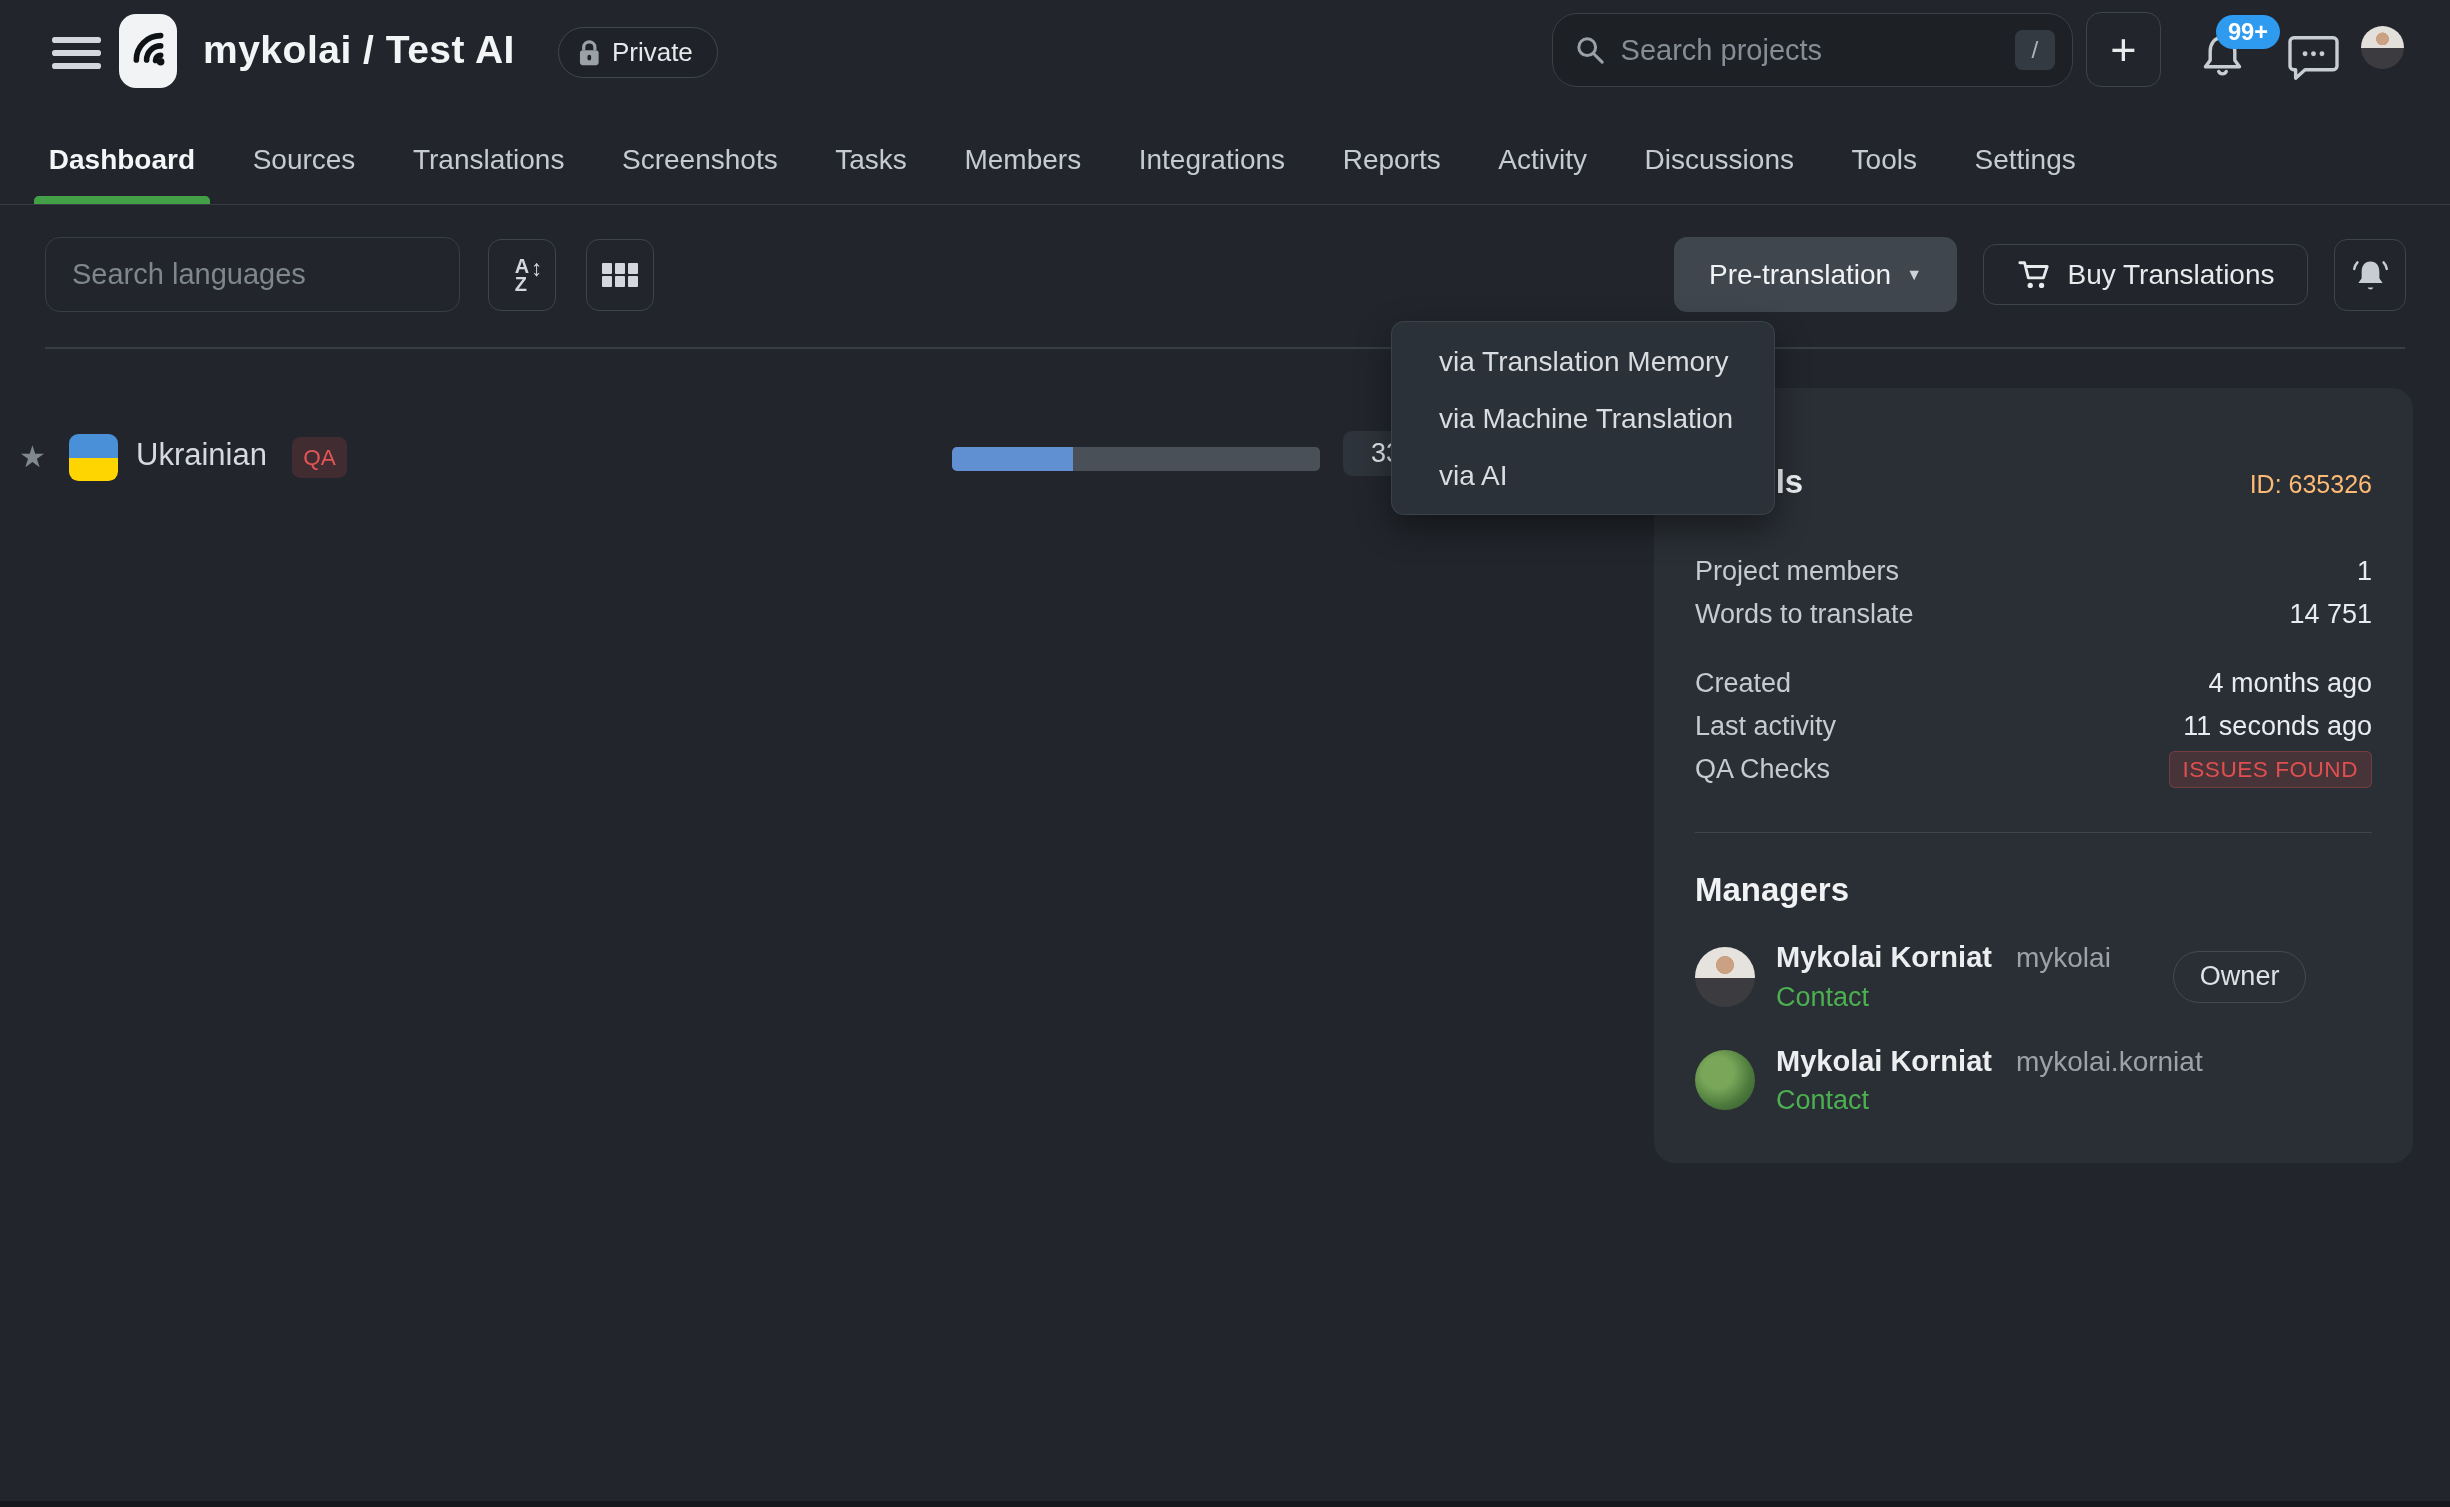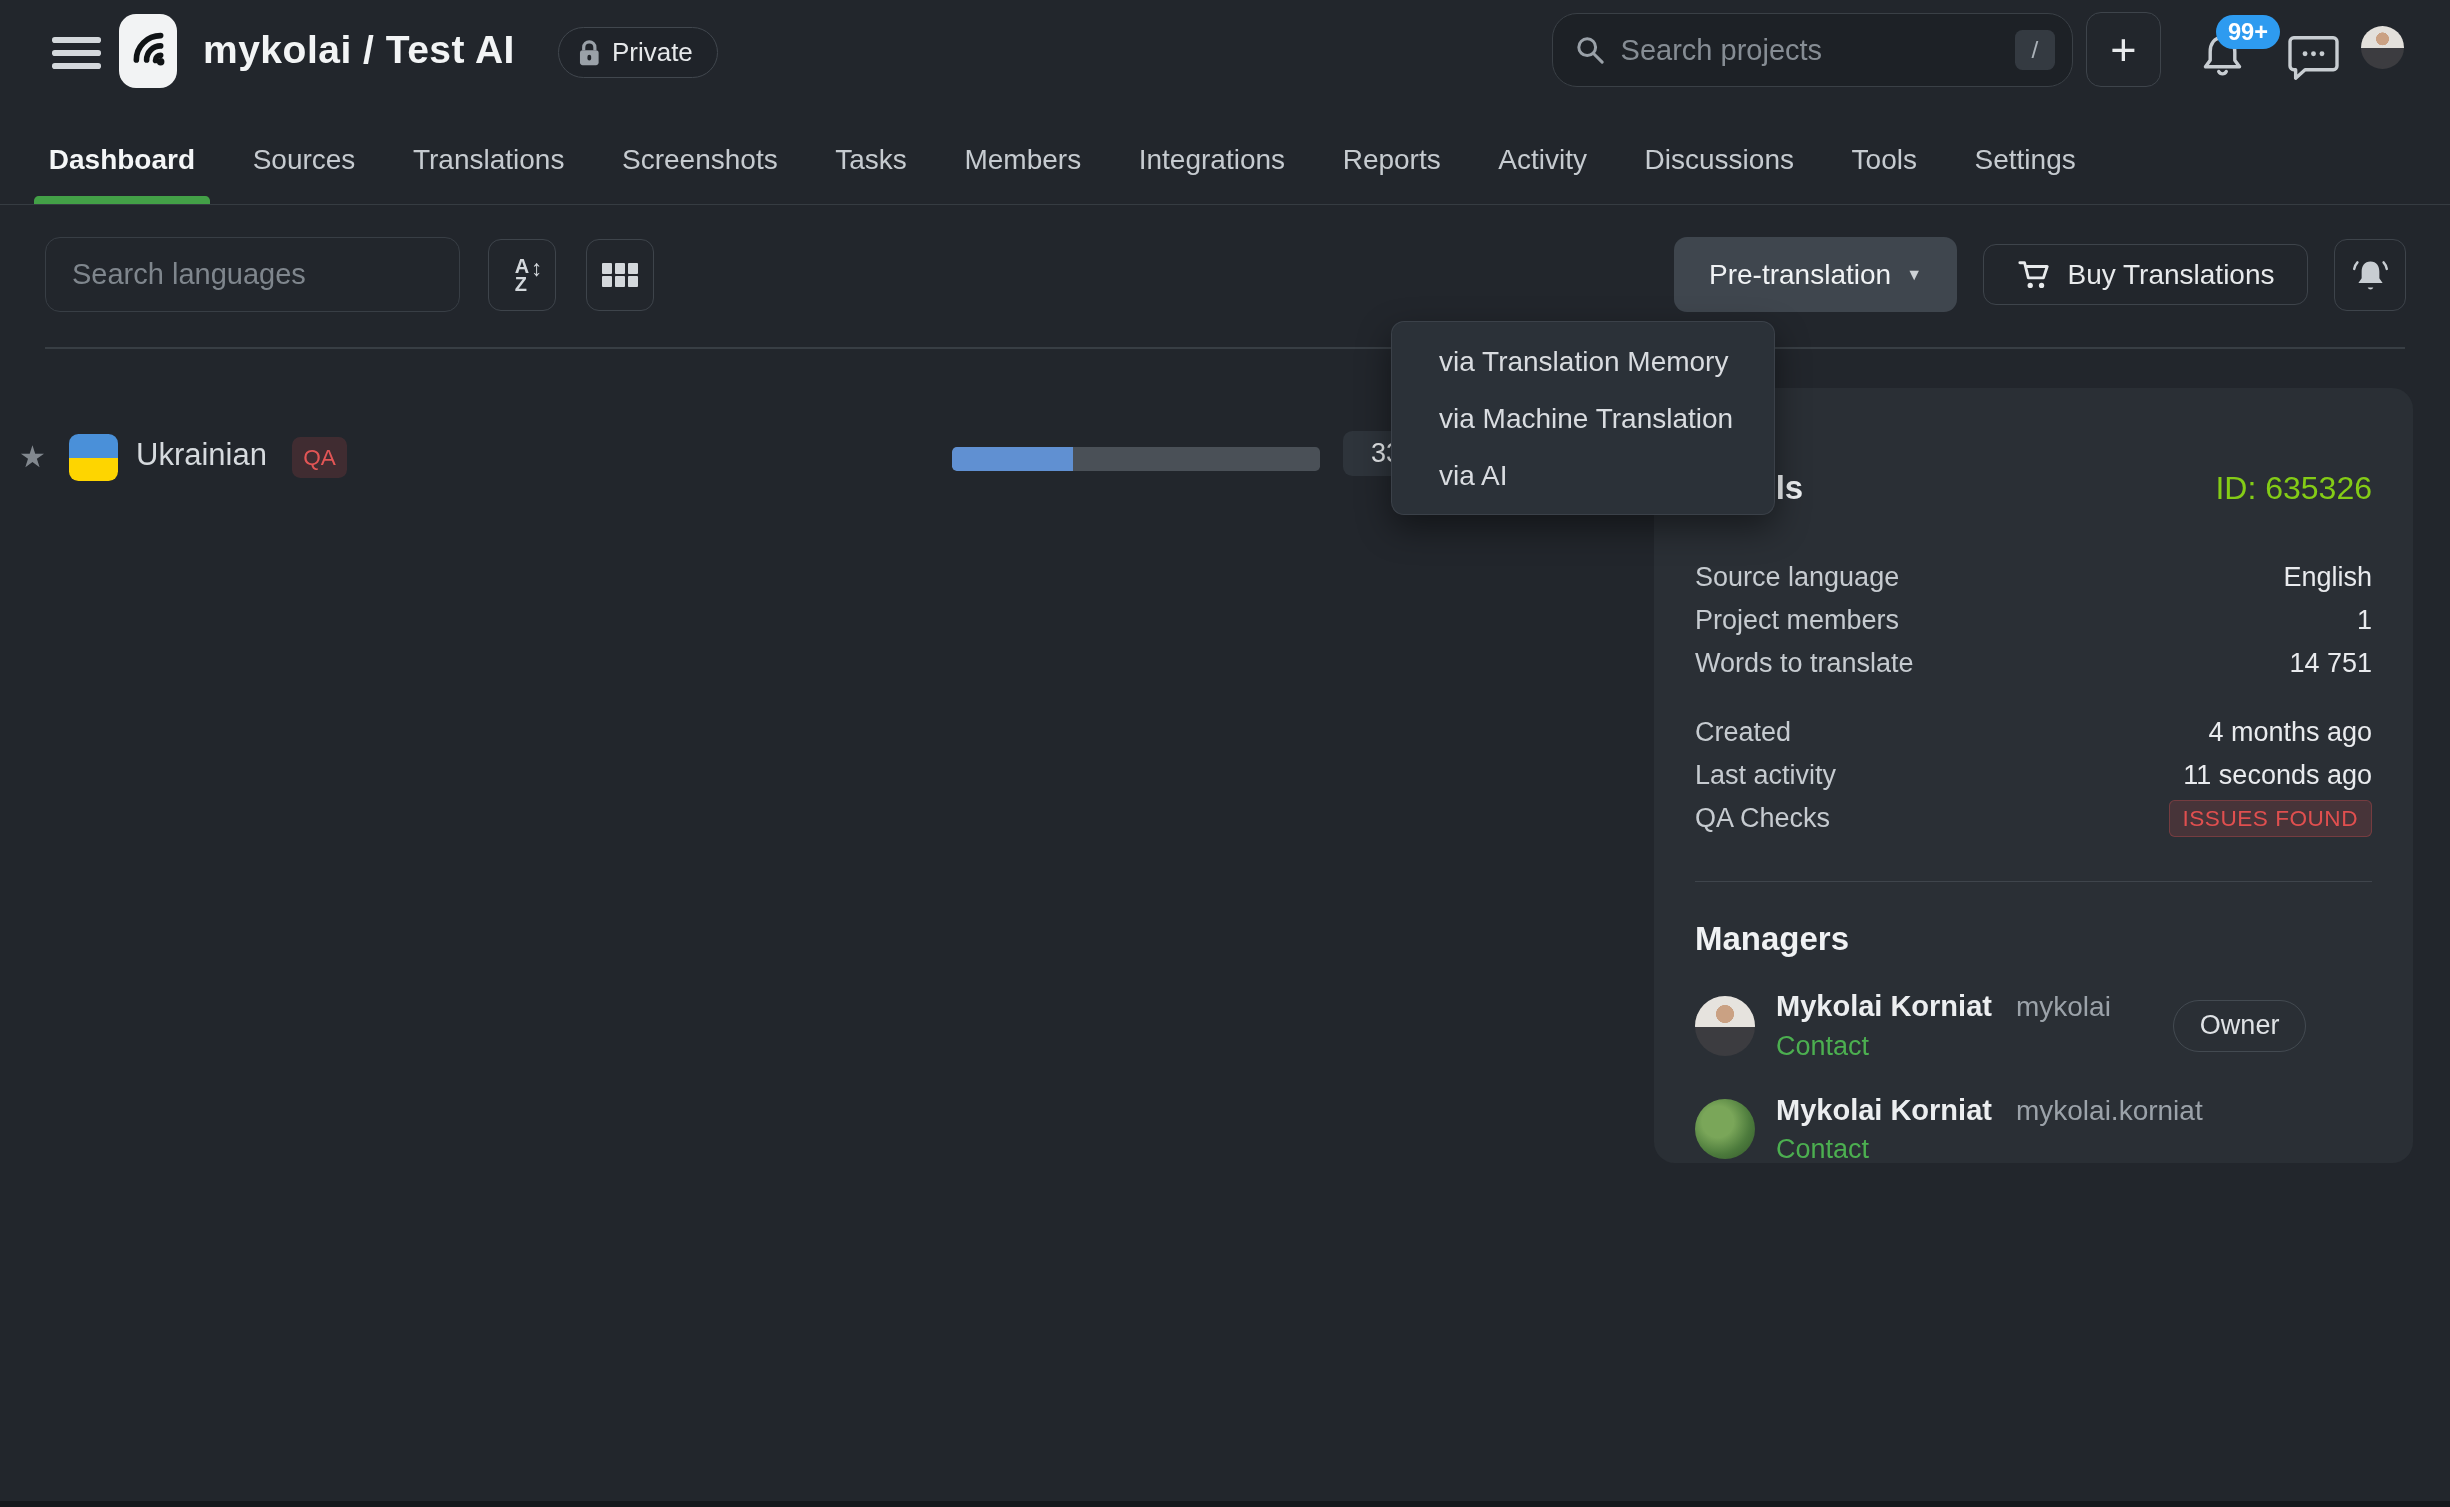--- a/index.html
+++ b/index.html
@@ -67,21 +67,21 @@
   .lang-name { position:absolute; left:136px; top:15px; font-size:31px; color:#d6dade; cursor:pointer; }
   .qa-badge { position:absolute; left:292px; top:15px; width:55px; height:41px; border-radius:8.5px; background:rgba(226,80,80,.16); color:#e25555; font-size:22.6px; display:flex; align-items:center; justify-content:center; cursor:pointer; }
   .progress { position:absolute; left:952px; top:25.4px; width:368px; height:23.6px; border-radius:4.7px; background:#4a5057; overflow:hidden; }
   .progress .fill { height:100%; background:#6090d2; border-radius:4.7px 0 0 4.7px; }
   .pct-box { position:absolute; left:1343px; top:9.4px; width:123px; height:45px; background:#2e343b; border-radius:9.4px; display:flex; align-items:center; padding-left:28px; font-size:27px; color:#e6e9eb; }
 
   
   .panel { position:absolute; left:1654px; top:388px; width:759px; height:775px; background:#2a2f35; border-radius:21px; padding:49px 41px 0 41px; }
   .panel-head { display:flex; align-items:baseline; justify-content:space-between; }
   .panel-title { font-size:33px; font-weight:bold; color:#f0f2f4; }
-  .panel-id { font-size:32px; color:#84cc16;margin-top:33px; }
+  .panel-id { font-size:25px; color:#fdba74;margin-top:33px; }
   .info-rows { margin-top:49px; }
   .d-row { display:flex; justify-content:space-between; align-items:center; height:43px; }
   .d-label { font-size:27px; color:#c6cbd0; }
   .d-value { font-size:27px; color:#e9ebee; }
   .group-gap { height:26px; }
   .issues-badge { font-size:22.6px; color:#e04f4f; background:rgba(224,79,79,.16); border:0.9px solid rgba(224,79,79,.3); border-radius:5.7px; padding:4.7px 13px; letter-spacing:0.5px; }
   .panel-divider { margin-top:41px; border-top:1.9px solid #3f454c; }
   .managers-title { margin-top:38px; font-size:33px; font-weight:bold; color:#f0f2f4; }
   .manager { display:flex; align-items:center; margin-top:32px; }
   .m-avatar { flex:0 0 auto; width:60px; height:60px; border-radius:50%; }
@@ -249,24 +249,20 @@
   </div>
 
   <div class="panel">
     <div class="panel-head">
       <span class="panel-title">Details</span>
       <span class="panel-id">ID: 635326</span>
     </div>
 
     <div class="info-rows">
       <div class="d-row">
-        <span class="d-label">Source language</span>
-        <span class="d-value">English</span>
-      </div>
-      <div class="d-row">
         <span class="d-label">Project members</span>
         <span class="d-value">1</span>
       </div>
       <div class="d-row">
         <span class="d-label">Words to translate</span>
         <span class="d-value">14 751</span>
       </div>
 
       <div class="group-gap"></div>
 

